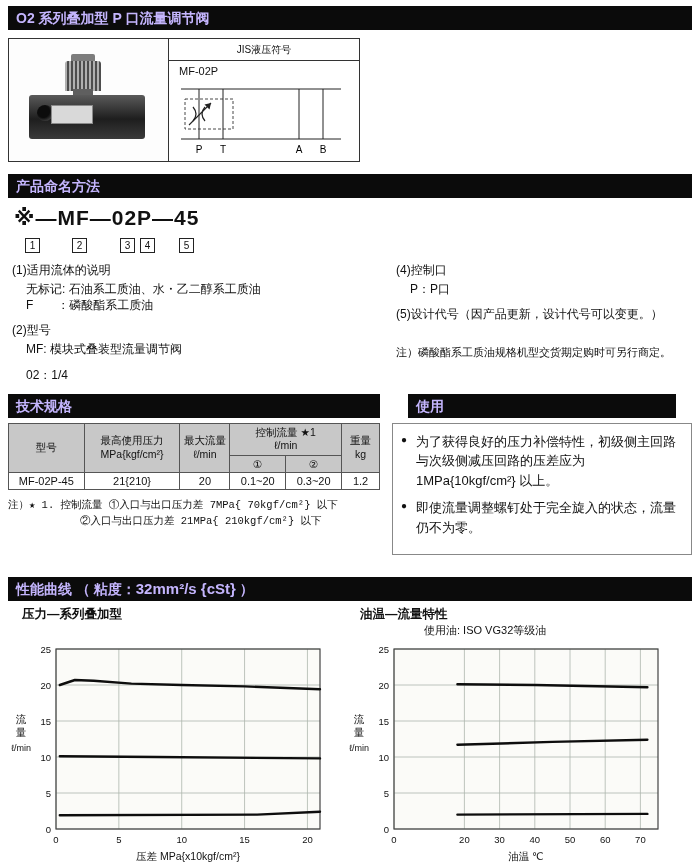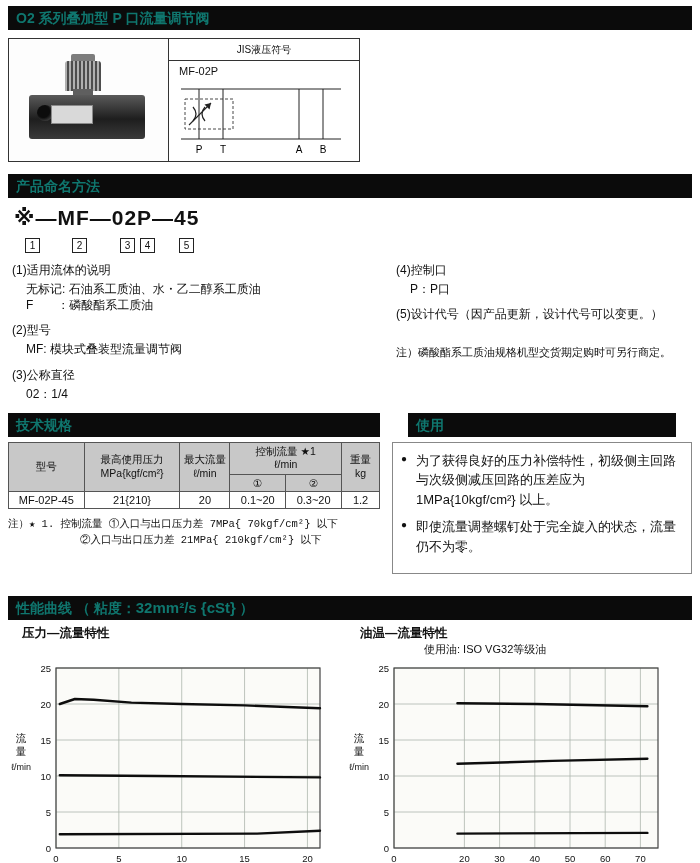--- a/index.html
+++ b/index.html
@@ -1,19 +1,19 @@
 <!DOCTYPE html>
 <html><head>
 <meta charset="utf-8">
 <style>
   *{box-sizing:border-box;margin:0;padding:0;}
   html,body{background:#c9c9c9;}
   body{font-family:"Liberation Sans","DejaVu Sans",sans-serif;color:#111;}
   .page{width:700px;height:863px;background:#fff;padding:6px 8px;position:relative;overflow:hidden;margin:0 auto;}
-  .bar{background:#0b0b0b;color:#0f766e;font-weight:bold;font-size:14px;padding:3px 8px;line-height:18px;}
+  .bar{background:#0b0b0b;color:#c4b5fd;font-weight:bold;font-size:14px;padding:3px 8px;line-height:18px;}
   .bar .big{font-size:15px;}
   
   .overview{margin-top:8px;width:352px;height:124px;border:1px solid #333;display:flex;}
   .photo-cell{width:160px;border-right:1px solid #333;position:relative;background:#fdfdfd;overflow:hidden;}
   .valve-body{position:absolute;left:20px;top:56px;width:116px;height:44px;background:linear-gradient(180deg,#5a5a5a,#1e1e1e 55%,#3a3a3a);border-radius:3px;}
   .valve-label{position:absolute;left:42px;top:66px;width:42px;height:19px;background:#d9d9d9;border:1px solid #8a8a8a;}
   .valve-knob{position:absolute;left:56px;top:22px;width:36px;height:30px;background:repeating-linear-gradient(90deg,#b0b0b0 0 2px,#4d4d4d 2px 4px);border-radius:3px 3px 0 0;}
   .valve-cap{position:absolute;left:62px;top:15px;width:24px;height:9px;background:#7d7d7d;border-radius:2px;}
   .valve-stem{position:absolute;left:64px;top:50px;width:20px;height:8px;background:#5f5f5f;}
   .valve-port{position:absolute;left:28px;top:66px;width:16px;height:16px;border-radius:50%;background:radial-gradient(circle at 40% 40%,#0c0c0c 45%,#6a6a6a);}
@@ -116,21 +116,20 @@
       <div class="exp-item">
         <div class="exp-title">(1)适用流体的说明</div>
         <div class="exp-line">无标记: 石油系工质油、水・乙二醇系工质油</div>
         <div class="exp-line">F　　：磷酸酯系工质油</div>
       </div>
       <div class="exp-item">
         <div class="exp-title">(2)型号</div>
         <div class="exp-line">MF: 模块式叠装型流量调节阀</div>
       </div>
       <div class="exp-item">
-        <div class="exp-title">(3)公称直径</div>
         <div class="exp-line">02：1/4</div>
       </div>
     </div>
     <div class="colR">
       <div class="exp-item">
         <div class="exp-title">(4)控制口</div>
         <div class="exp-line">P：P口</div>
       </div>
       <div class="exp-item">
         <div class="exp-title">(5)设计代号（因产品更新，设计代号可以变更。）</div>
@@ -203,21 +202,21 @@
       </div>
     </div>
   </div>
 
   <div class="bar curves">
     <span>性能曲线 （ 粘度：</span><span class="big">32mm²/s {cSt}</span><span> ）</span>
   </div>
 
   <div class="charts">
     <div class="chart-block">
-      <div class="chart-title">压力—流量特性</div>
+      <div class="chart-title">压力—系列叠加型</div>
       <div class="chart-sub"></div>
       <svg width="324" height="226">
           <rect x="48" y="10" width="264" height="180" fill="#fbfbf8"></rect>
           <line x1="48" y1="10" x2="48" y2="190" stroke="#adb6ad" stroke-width="0.8"></line>
           <line x1="110.85714285714286" y1="10" x2="110.85714285714286" y2="190" stroke="#adb6ad" stroke-width="0.8"></line>
           <line x1="173.71428571428572" y1="10" x2="173.71428571428572" y2="190" stroke="#adb6ad" stroke-width="0.8"></line>
           <line x1="236.57142857142858" y1="10" x2="236.57142857142858" y2="190" stroke="#adb6ad" stroke-width="0.8"></line>
           <line x1="299.42857142857144" y1="10" x2="299.42857142857144" y2="190" stroke="#adb6ad" stroke-width="0.8"></line>
           <line x1="48" y1="190" x2="312" y2="190" stroke="#adb6ad" stroke-width="0.8"></line>
           <line x1="48" y1="154" x2="312" y2="154" stroke="#adb6ad" stroke-width="0.8"></line>

